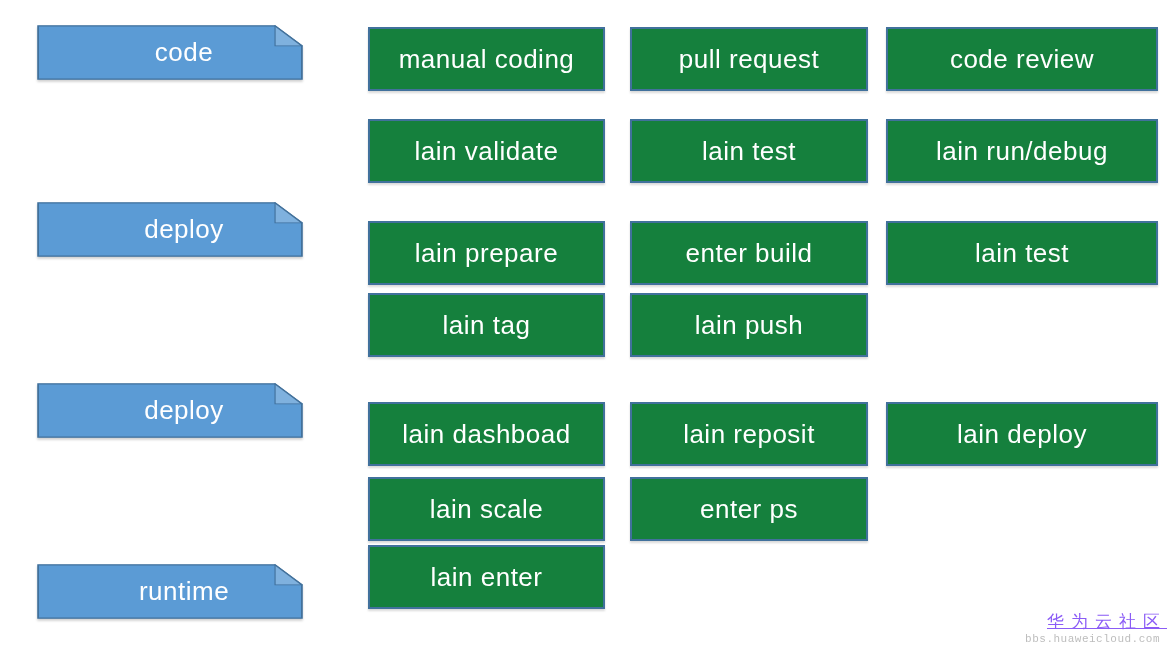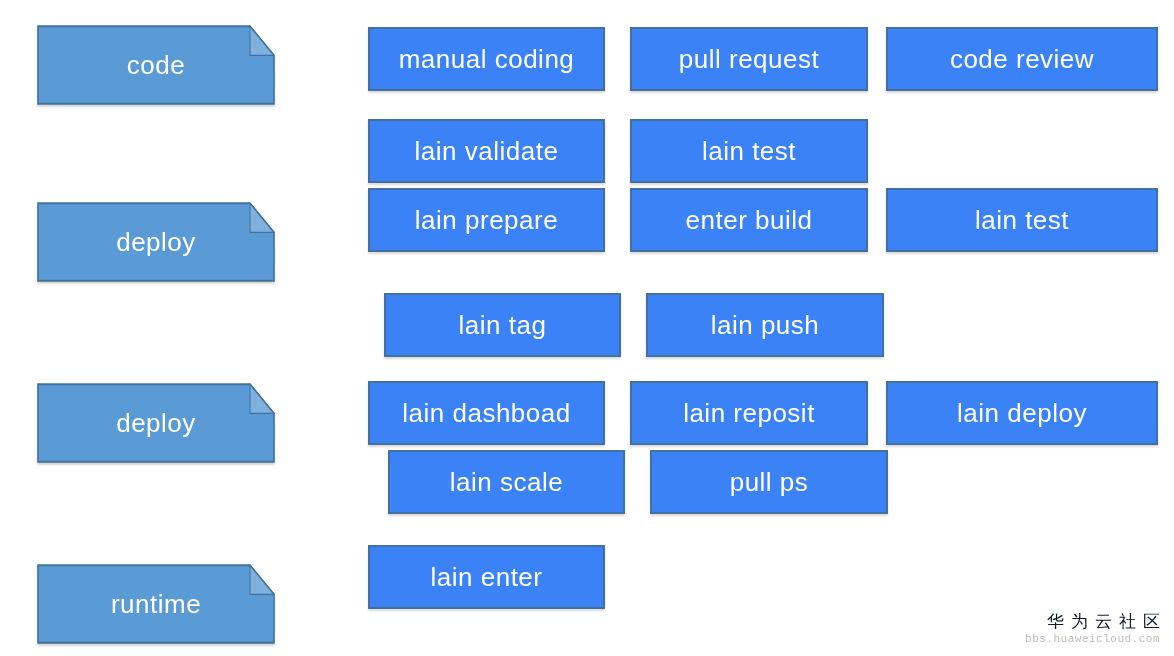--- a/index.html
+++ b/index.html
@@ -9,21 +9,22 @@
     height: 656px;
     background: #ffffff;
     overflow: hidden;
     font-family: "Liberation Sans", sans-serif;
   }
   
   .stage {
     position: absolute;
     left: 37px;
     width: 238px;
-    height: 80px;
+    height: 55px;
+    padding-left: 28px;
   }
   .stage svg {
     position: absolute;
     left: 0; top: 0;
     width: 100%; height: 100%;
     filter: drop-shadow(0 2px 1px rgba(0,0,0,0.18));
   }
   .label {
     position: relative;
     width: 100%;
@@ -35,50 +36,51 @@
     font-size: 26px;
     font-weight: 400;
     letter-spacing: 0.5px;
     white-space: nowrap;
     z-index: 1;
   }
   
   .step {
     position: absolute;
     height: 64px;
-    background: #3b82f6;
+    background: #15803d;
     border: 2px solid #41719c;
     box-sizing: border-box;
     box-shadow: 0 2px 2px rgba(0,0,0,0.15);
   }
   .colA { left: 368px; width: 237px; }
   .colB { left: 630px; width: 238px; }
   .colC { left: 886px; width: 272px; }
   .r1 { top: 27px; }
   .r2 { top: 119px; }
-  .r3 { top: 188px; }
-  .r4 { top: 293px; margin-left: 16px; }
-  .r5 { top: 381px; }
-  .r6 { top: 450px; margin-left: 20px; }
+  .r3 { top: 221px; }
+  .r4 { top: 293px; }
+  .r5 { top: 402px; }
+  .r6 { top: 477px; }
   .r7 { top: 545px; }
   
   .watermark {
     position: absolute;
     right: 14px;
     bottom: 10px;
     text-align: right;
     line-height: 1.2;
     user-select: none;
   }
   .wm-title {
     display: block;
     font-size: 17px;
-    color: #0f172a;
+    color: #8b5cf6;
     letter-spacing: 7px;
     margin-right: -7px;
+    text-decoration: underline;
   }
   .wm-url {
     display: block;
     font-size: 11px;
     color: #bdbdbd;
     letter-spacing: 0.5px;
     font-family: Liberation Mono, monospace;
   }
 </style>
 </head>
@@ -127,20 +129,23 @@
   <div class="step colC r1">
     <span class="label">code review</span>
   </div>
 
   <div class="step colA r2">
     <span class="label">lain validate</span>
   </div>
   <div class="step colB r2">
     <span class="label">lain test</span>
   </div>
+  <div class="step colC r2">
+    <span class="label">lain run/debug</span>
+  </div>
 
   <div class="step colA r3">
     <span class="label">lain prepare</span>
   </div>
   <div class="step colB r3">
     <span class="label">enter build</span>
   </div>
   <div class="step colC r3">
     <span class="label">lain test</span>
   </div>
@@ -159,21 +164,21 @@
     <span class="label">lain reposit</span>
   </div>
   <div class="step colC r5">
     <span class="label">lain deploy</span>
   </div>
 
   <div class="step colA r6">
     <span class="label">lain scale</span>
   </div>
   <div class="step colB r6">
-    <span class="label">pull ps</span>
+    <span class="label">enter ps</span>
   </div>
 
   <div class="step colA r7">
     <span class="label">lain enter</span>
   </div>
 
   <div class="watermark">
     <span class="wm-title">华为云社区</span>
     <span class="wm-url">bbs.huaweicloud.com</span>
   </div>

